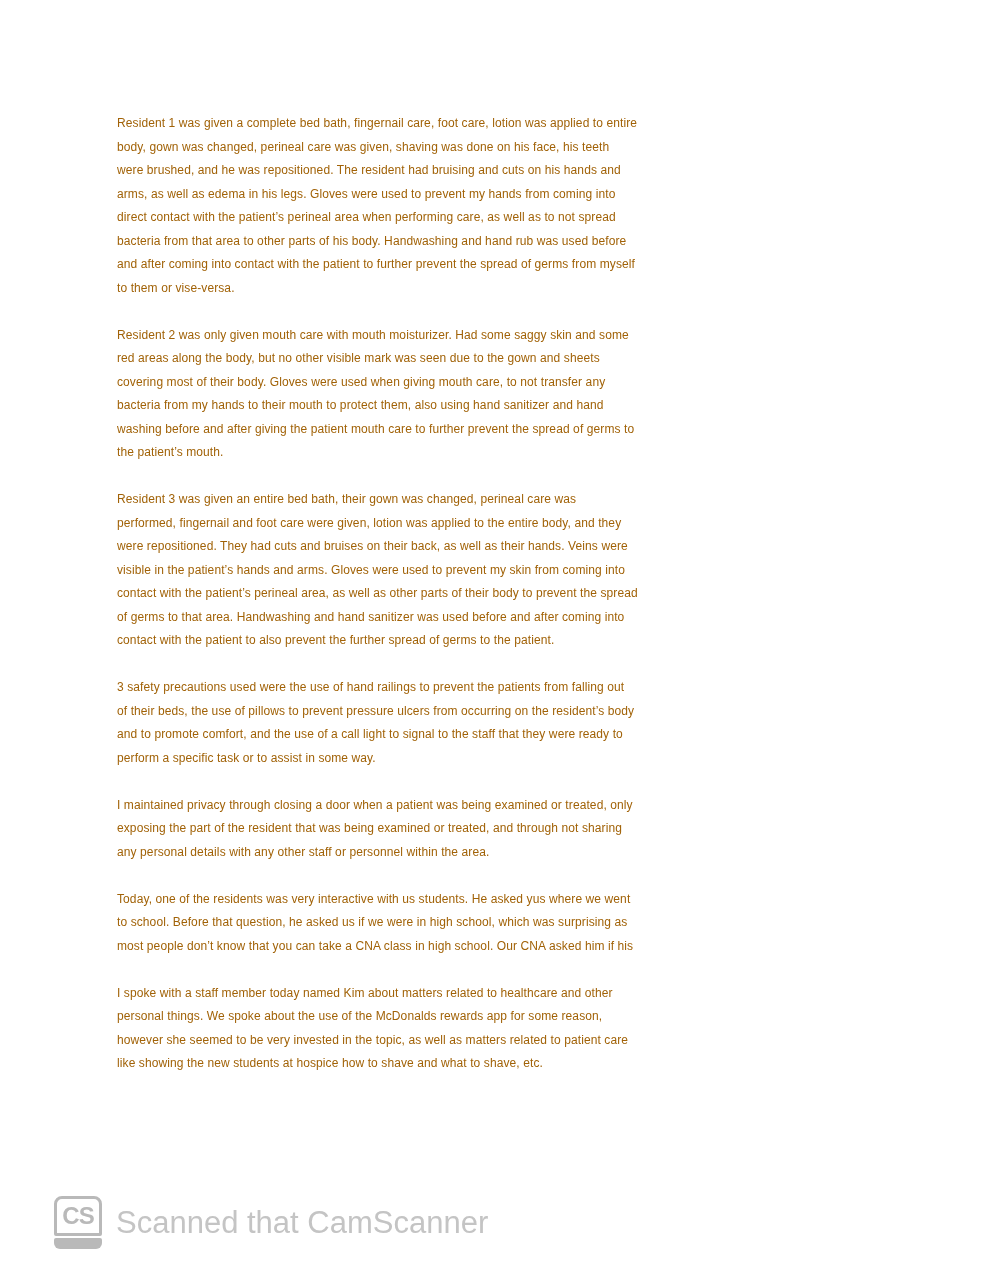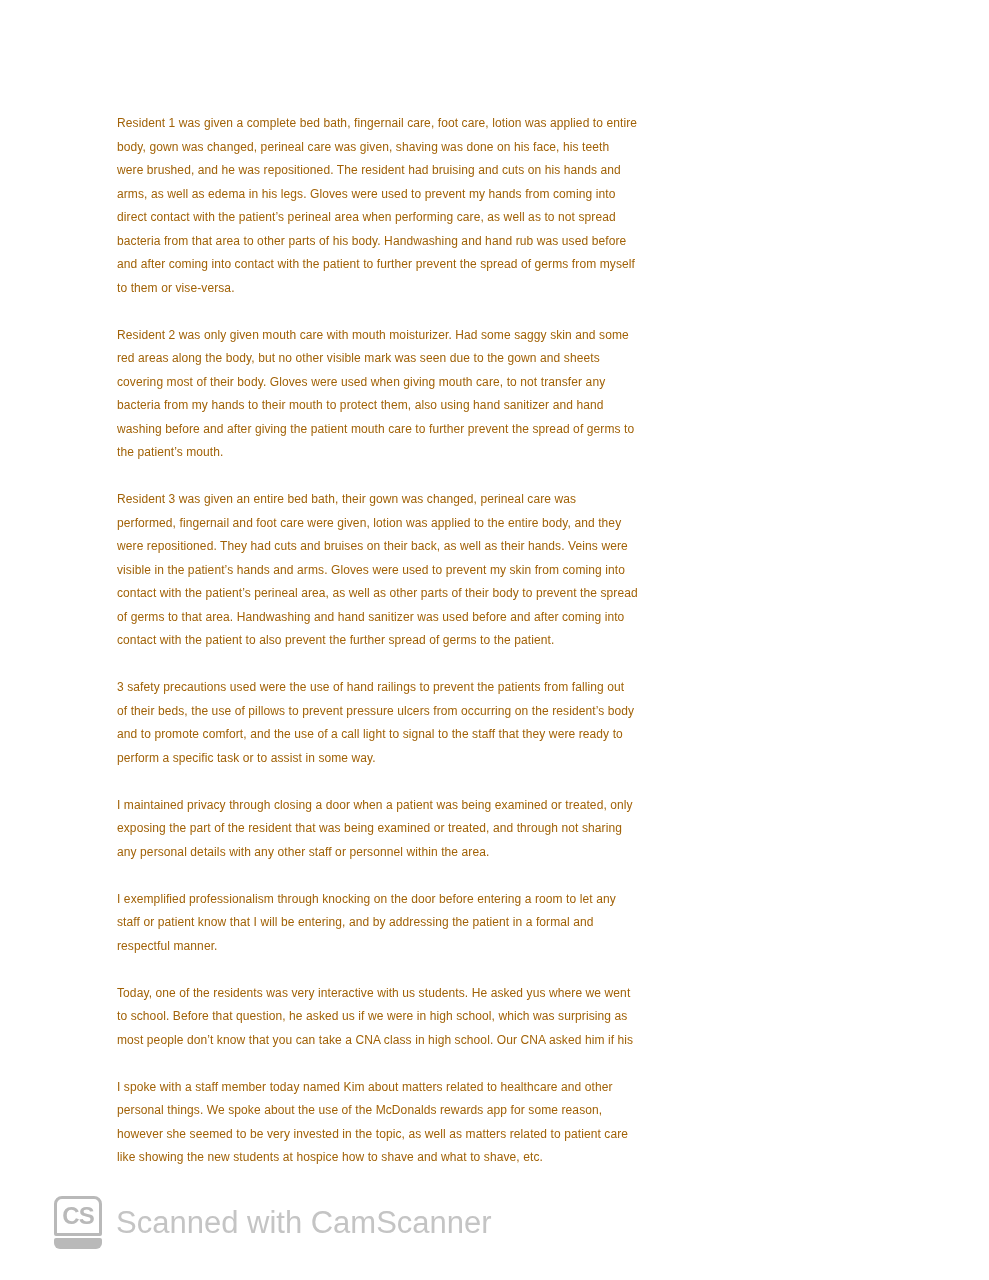--- a/index.html
+++ b/index.html
@@ -99,33 +99,30 @@
 contact with the patient’s perineal area, as well as other parts of their body to prevent the spread
 of germs to that area. Handwashing and hand sanitizer was used before and after coming into
 contact with the patient to also prevent the further spread of germs to the patient.</p>
       <p class="para">3 safety precautions used were the use of hand railings to prevent the patients from falling out
 of their beds, the use of pillows to prevent pressure ulcers from occurring on the resident’s body
 and to promote comfort, and the use of a call light to signal to the staff that they were ready to
 perform a specific task or to assist in some way.</p>
       <p class="para">I maintained privacy through closing a door when a patient was being examined or treated, only
 exposing the part of the resident that was being examined or treated, and through not sharing
 any personal details with any other staff or personnel within the area.</p>
-      <p class="para">I exemplified professionalism through knocking on the door before entering a room to let any
-staff or patient know that I will be entering, and by addressing the patient in a formal and
-respectful manner.</p>
       <p class="para">Today, one of the residents was very interactive with us students. He asked yus where we went
 to school. Before that question, he asked us if we were in high school, which was surprising as
 most people don’t know that you can take a CNA class in high school. Our CNA asked him if his</p>
       <p class="para">I spoke with a staff member today named Kim about matters related to healthcare and other
 personal things. We spoke about the use of the McDonalds rewards app for some reason,
 however she seemed to be very invested in the topic, as well as matters related to patient care
 like showing the new students at hospice how to shave and what to shave, etc.</p>
     </div>
 
   <div class="watermark">
     <div class="cs-logo">
       <div class="cs-box">CS</div>
       <div class="cs-bar"></div>
     </div>
-    <span class="wm-text">Scanned with CamScanner</span>
+    <span class="wm-text">Scanned that CamScanner</span>
   </div>
 
 </div>
 
 </body></html>

